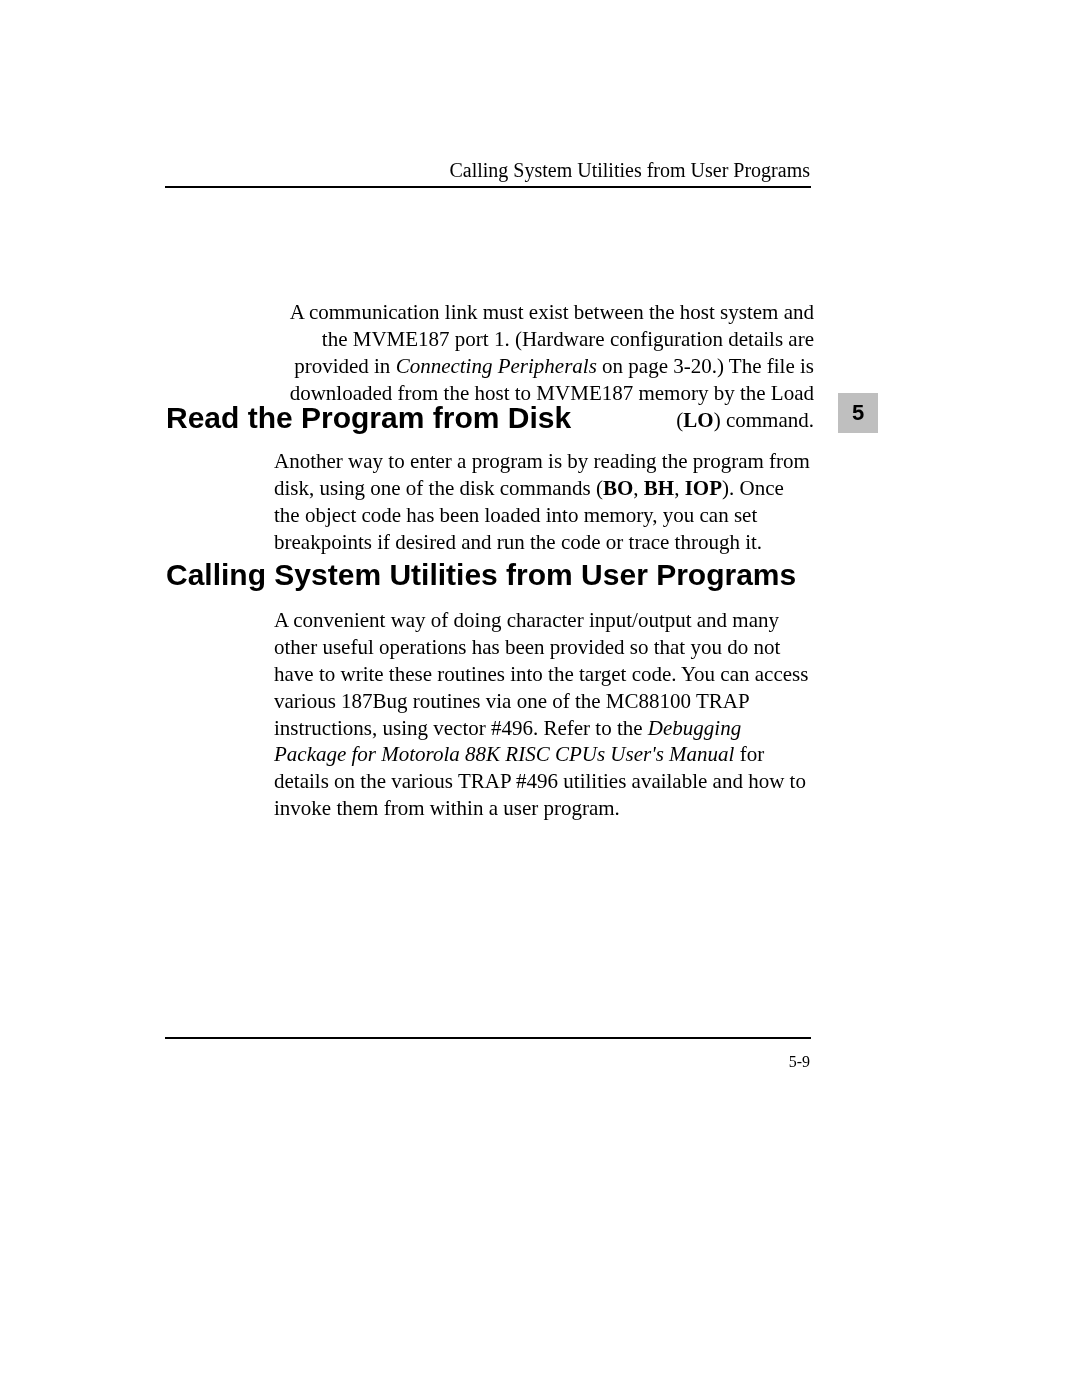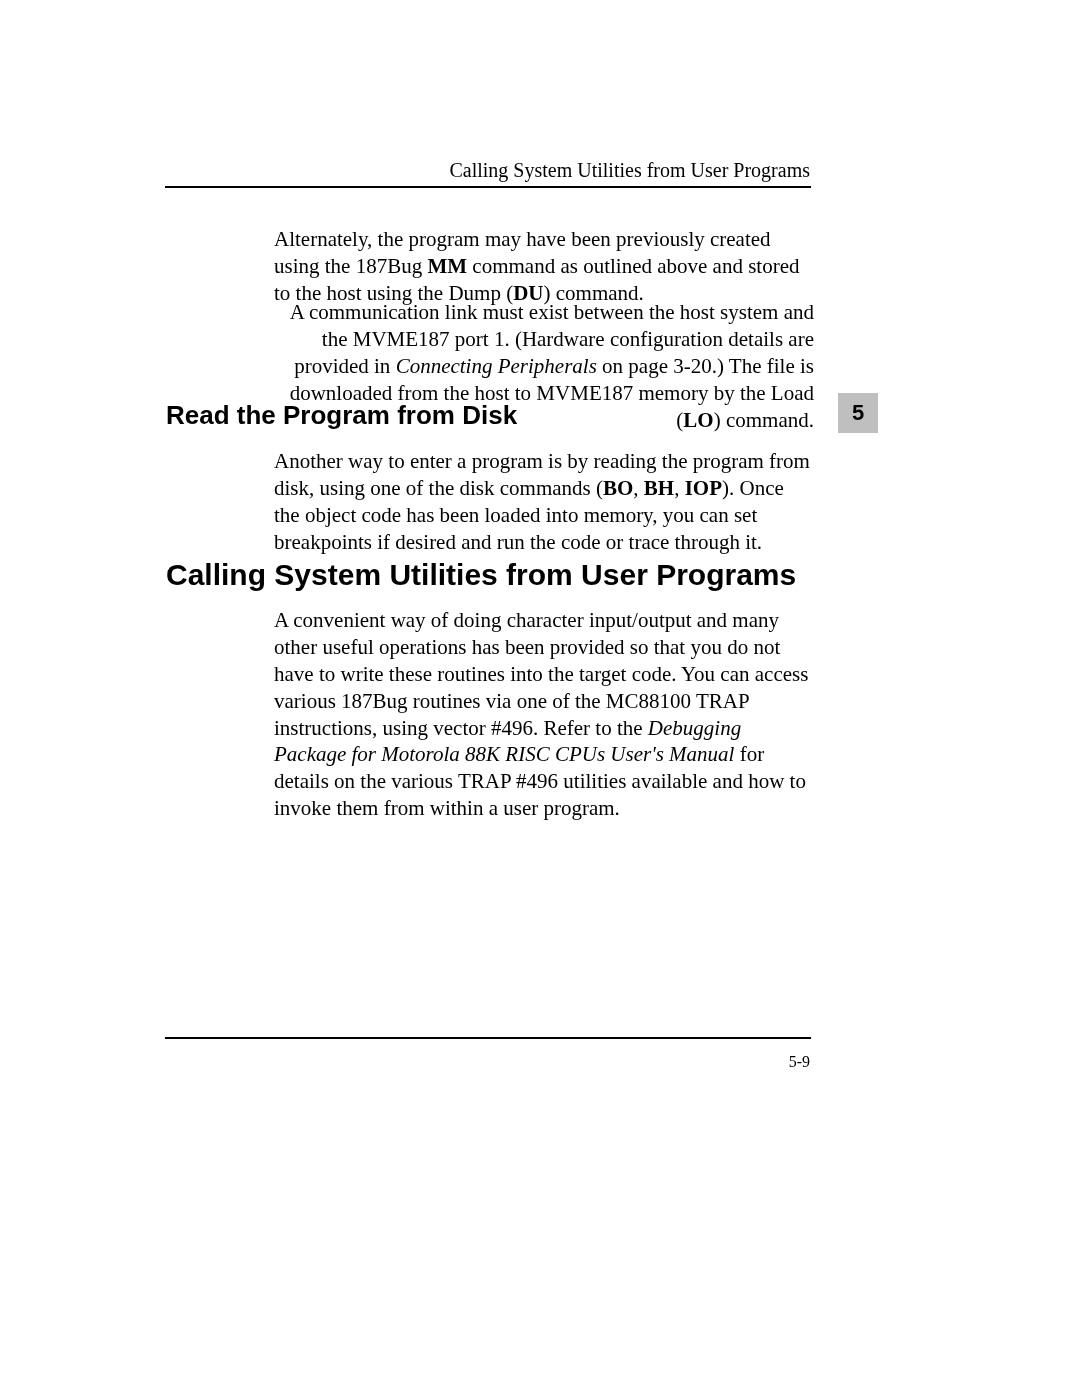--- a/index.html
+++ b/index.html
@@ -71,42 +71,39 @@
   }
   .sec-heading {
     position: absolute;
     left: 166px;
     width: 646px;
     font-family: "Helvetica Neue", Helvetica, Arial, sans-serif;
     font-weight: 700;
   }
   #para1 { top: 226px; }
   #para2 { top: 299px; text-align: right; }
-  #h2   { top: 399px; font-size: 26px; }
+  #h2   { top: 399px; font-size: 30px; }
   #para3 { top: 448px; }
   #h1   { top: 557px; font-size: 30px; line-height: 1.2; }
   #para4 { top: 607px; }
 
   p { margin: 0; }
   .ital { font-style: italic; }
   b { font-weight: 700; }
 </style>
 </head>
 <body>
 
 <div class="page">
 
   <div class="running-head">Calling System Utilities from User Programs</div>
   <hr class="head-rule">
 
   <div class="chapter-tab">5</div>
 
-  <p id="para1" class="body-col">
-    <span>Alternately, the program may have been previously created using the 187Bug </span><b>MM</b><span> command as outlined above and stored to the host using the Dump (</span><b>DU</b><span>) command.</span>
-  </p>
 
   <p id="para2" class="body-col">
     <span>A communication link must exist between the host system and the MVME187 port 1. (Hardware configuration details are provided in </span><span class="ital">Connecting Peripherals</span><span> on page 3-20.) The file is downloaded from the host to MVME187 memory by the Load (</span><b>LO</b><span>) command.</span>
   </p>
 
   <div id="h2" class="sec-heading">Read the Program from Disk</div>
 
   <p id="para3" class="body-col">
     <span>Another way to enter a program is by reading the program from disk, using one of the disk commands (</span><b>BO</b><span>, </span><b>BH</b><span>, </span><b>IOP</b><span>). Once the object code has been loaded into memory, you can set breakpoints if desired and run the code or trace through it.</span>
   </p>

